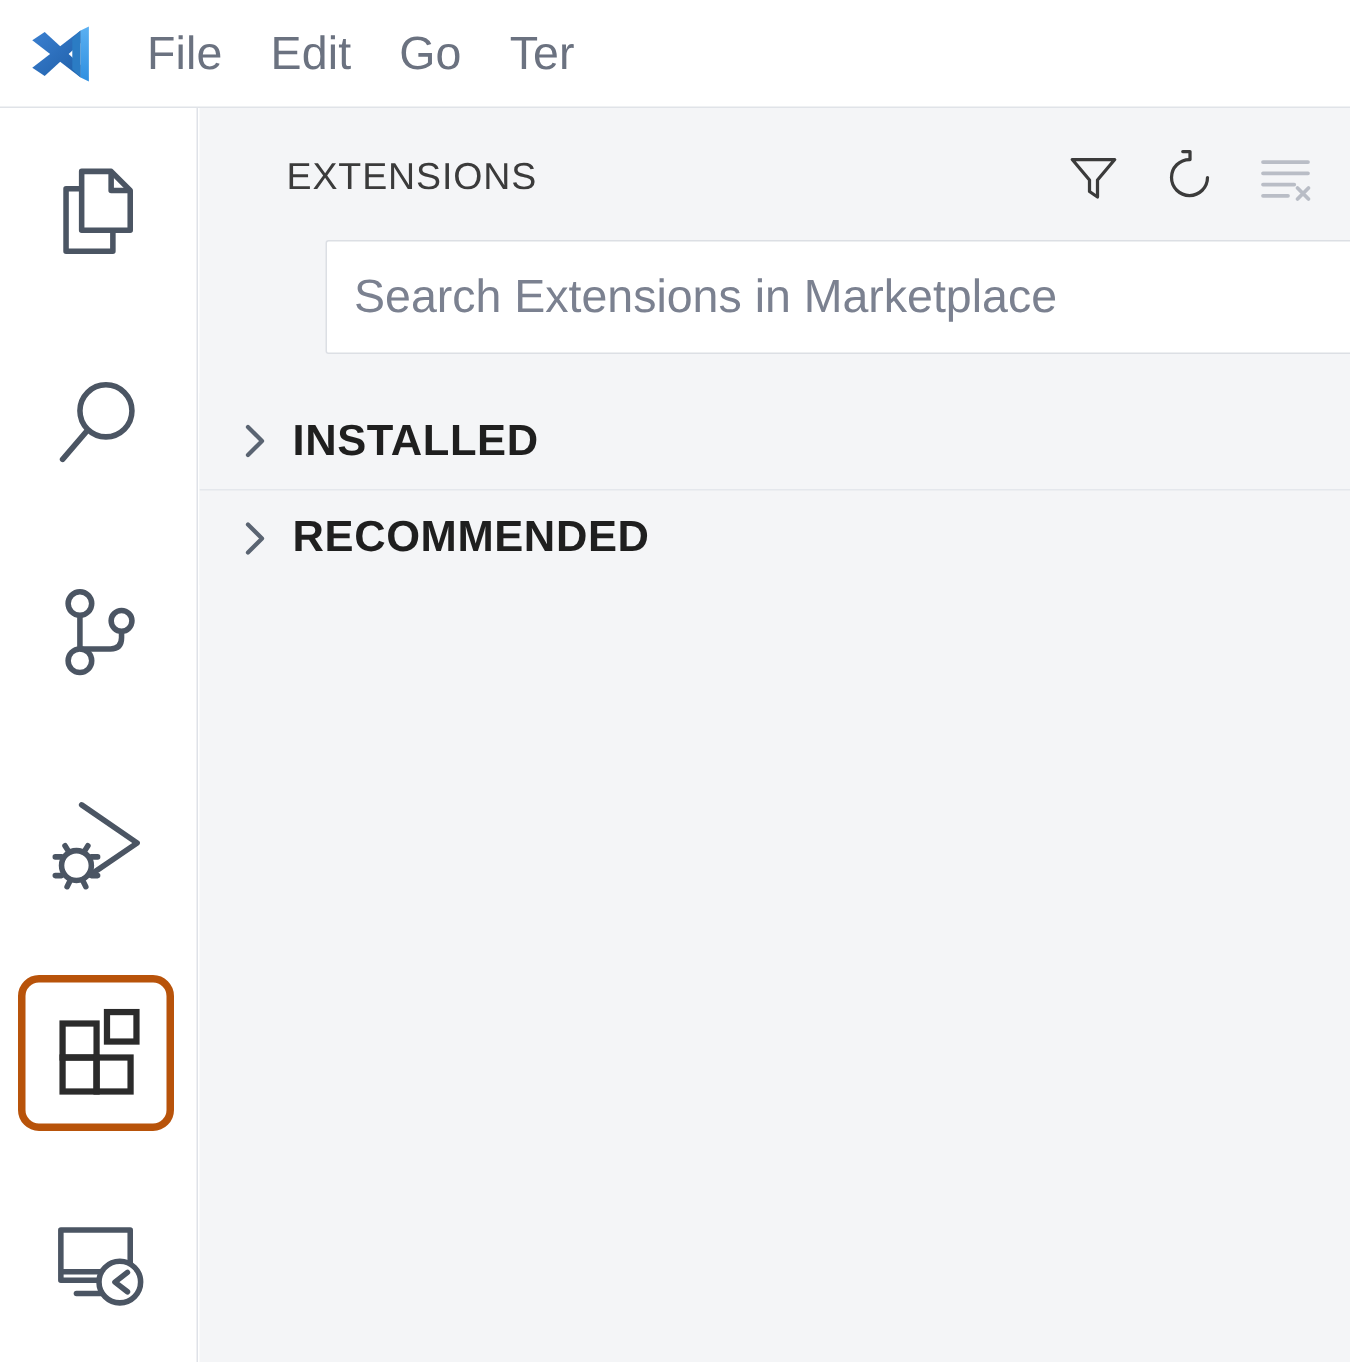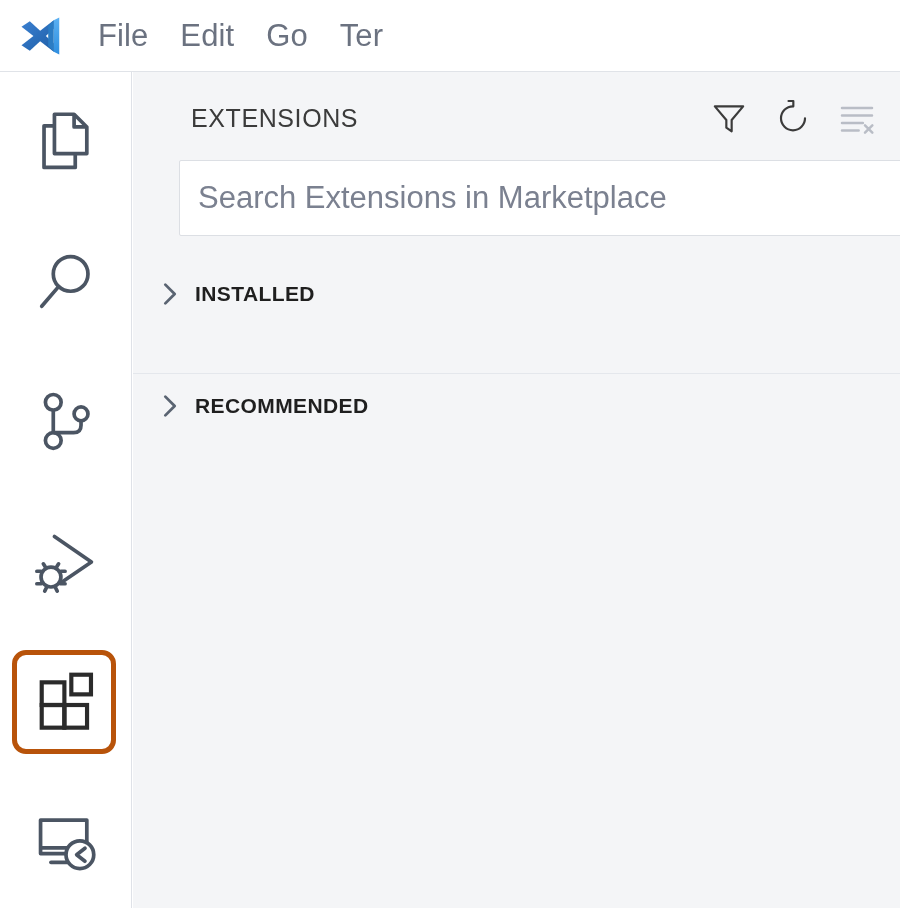--- a/index.html
+++ b/index.html
@@ -130,21 +130,21 @@
     width: 46px;
     height: 46px;
     display: flex;
     align-items: center;
     justify-content: center;
     border-radius: 5px;
   }
   .hdr-btn svg { display: block; }
 
   .search-wrap {
-    padding: 0 0 0 46px;
+    padding: 0 0 0 84px;
     margin-top: -4px;
   }
   .search-input {
     display: block;
     width: 760px;
     height: 76px;
     box-sizing: border-box;
     background: #ffffff;
     border: 1px solid #dcdfe4;
     border-radius: 2px;
@@ -161,32 +161,31 @@
 
   .section {
     position: relative;
     height: 64px;
     display: flex;
     align-items: center;
     padding-left: 22px;
     box-sizing: border-box;
     border-top: 1px solid #e4e7ec;
     background: #f4f5f7;
-    margin-top: 47px;
   }
   .section.first { border-top: none; margin-top: 24px; }
   .chevron {
     width: 30px;
     height: 30px;
     flex: 0 0 auto;
     margin-right: 10px;
     display: block;
   }
   .section-label {
-    font-size: 21px;
+    font-size: 29px;
     font-weight: bold;
     color: #1f1f1f;
     letter-spacing: 0.4px;
     white-space: nowrap;
   }
   .section-body {
     background: #f4f5f7;
   }
 </style>
 </head>

